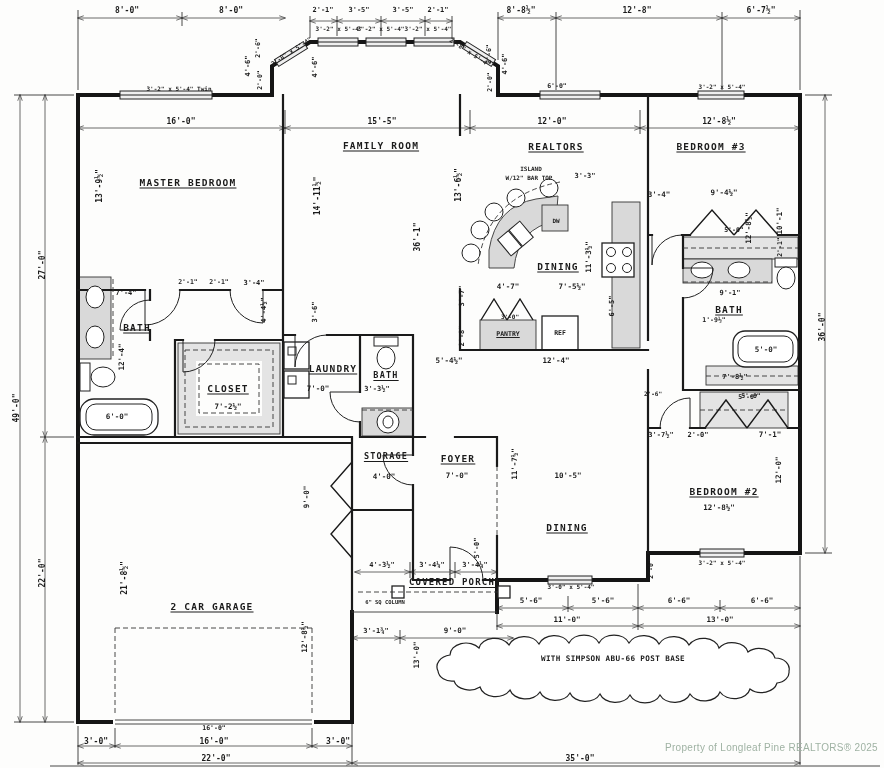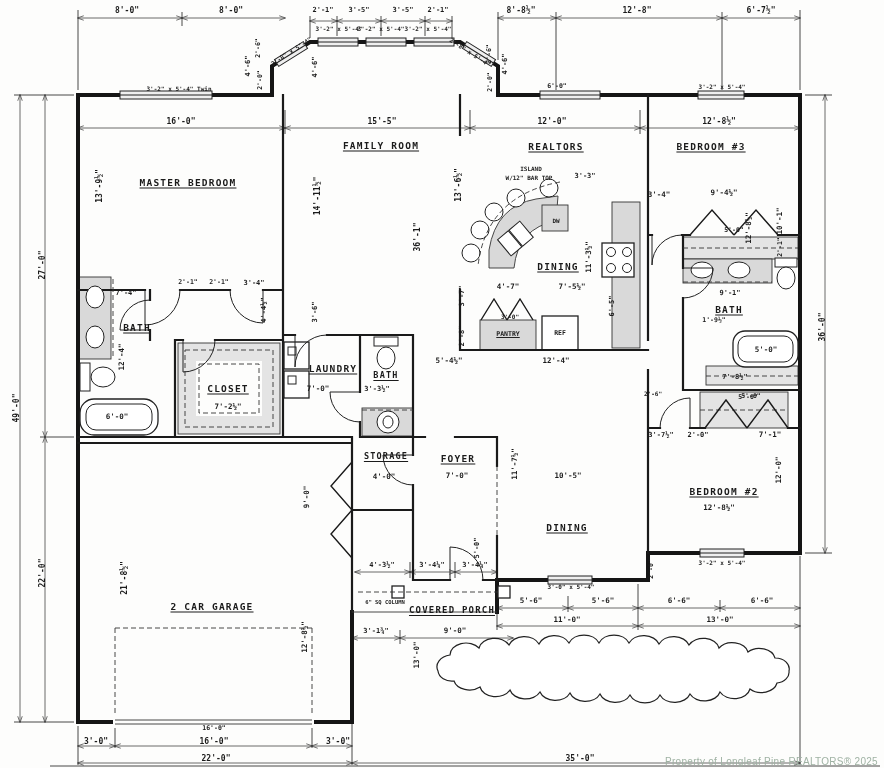--- a/index.html
+++ b/index.html
@@ -10,21 +10,21 @@
   .lbl{position:absolute;transform:translate(-50%,-50%);font:bold 8px "DejaVu Sans Mono",monospace;
        color:#1b1b1b;white-space:nowrap;letter-spacing:0;}
   .room{font-size:9.5px;letter-spacing:1.2px;text-decoration:underline;text-underline-offset:2px;}
   .win{font-weight:bold;color:#222;}
   .fx{color:#222;}
   .fx-u{text-decoration:underline;}
   #cloud-text{position:absolute;left:438px;top:644px;width:350px;height:52px;text-align:center;
       font:bold 7.6px "DejaVu Sans Mono",monospace;color:#1b1b1b;letter-spacing:.4px;}
   #cloud-text div{margin-top:9px;line-height:1.6;}
   #cloud-text div+div{margin-top:0;}
-  #watermark{position:absolute;right:6px;bottom:1px;font:10px "Liberation Sans",sans-serif;
+  #watermark{position:absolute;right:6px;bottom:15px;font:10px "Liberation Sans",sans-serif;
       color:#9fb2a3;letter-spacing:.3px;}
   
   .wx{stroke:#151515;stroke-width:4;fill:none;stroke-linecap:square;}
   .wi{stroke:#1a1a1a;stroke-width:2.2;fill:none;stroke-linecap:square;}
   .thin{stroke:#333;stroke-width:.9;fill:none;}
   .dim{stroke:#444;stroke-width:.8;fill:none;}
   .dash{stroke:#333;stroke-width:.9;fill:none;stroke-dasharray:5 3;}
   .fill{fill:#d9d9d9;stroke:#333;stroke-width:.9;}
   .fill2{fill:#e4e4e4;stroke:#333;stroke-width:.9;}
   .fx-s{fill:#fff;stroke:#222;stroke-width:1.3;}
@@ -284,21 +284,21 @@
       <span class="lbl room" style="left: 137px; top: 327px; transform: translate(-50%, -50%);">BATH</span>
       <span class="lbl room" style="left: 228px; top: 388px; transform: translate(-50%, -50%);">CLOSET</span>
       <span class="lbl room" style="left: 333px; top: 368px; transform: translate(-50%, -50%);">LAUNDRY</span>
       <span class="lbl room" style="left: 386px; top: 375px; font-size: 8.5px; transform: translate(-50%, -50%);">BATH</span>
       <span class="lbl room" style="left: 729px; top: 309px; transform: translate(-50%, -50%);">BATH</span>
       <span class="lbl room" style="left: 386px; top: 456px; font-size: 8.5px; transform: translate(-50%, -50%);">STORAGE</span>
       <span class="lbl room" style="left: 458px; top: 458px; transform: translate(-50%, -50%);">FOYER</span>
       <span class="lbl room" style="left: 567px; top: 527px; transform: translate(-50%, -50%);">DINING</span>
       <span class="lbl room" style="left: 724px; top: 491px; transform: translate(-50%, -50%);">BEDROOM #2</span>
       <span class="lbl room" style="left: 212px; top: 606px; transform: translate(-50%, -50%);">2 CAR GARAGE</span>
-      <span class="lbl room" style="left: 452px; top: 610px; font-size: 9px; transform: translate(-50%, -50%);">COVERED PORCH</span>
+      <span class="lbl room" style="left: 452px; top: 582px; font-size: 9px; transform: translate(-50%, -50%);">COVERED PORCH</span>
       <span class="lbl dim" style="left: 127px; top: 10px; transform: translate(-50%, -50%);">8'-0"</span>
       <span class="lbl dim" style="left: 231px; top: 10px; transform: translate(-50%, -50%);">8'-0"</span>
       <span class="lbl dim" style="left: 323px; top: 10px; font-size: 7px; transform: translate(-50%, -50%);">2'-1"</span>
       <span class="lbl dim" style="left: 359px; top: 10px; font-size: 7px; transform: translate(-50%, -50%);">3'-5"</span>
       <span class="lbl dim" style="left: 403px; top: 10px; font-size: 7px; transform: translate(-50%, -50%);">3'-5"</span>
       <span class="lbl dim" style="left: 438px; top: 10px; font-size: 7px; transform: translate(-50%, -50%);">2'-1"</span>
       <span class="lbl dim" style="left: 521px; top: 10px; transform: translate(-50%, -50%);">8'-8½"</span>
       <span class="lbl dim" style="left: 637px; top: 10px; transform: translate(-50%, -50%);">12'-8"</span>
       <span class="lbl dim" style="left: 761px; top: 10px; transform: translate(-50%, -50%);">6'-7½"</span>
       <span class="lbl dim" style="left: 181px; top: 121px; transform: translate(-50%, -50%);">16'-0"</span>
@@ -398,16 +398,17 @@
       <span class="lbl dim" style="left: 580px; top: 758px; transform: translate(-50%, -50%);">35'-0"</span>
       <span class="lbl fx" style="left: 531px; top: 168px; font-size: 6px; transform: translate(-50%, -50%);">ISLAND</span>
       <span class="lbl fx" style="left: 529px; top: 177px; font-size: 6px; transform: translate(-50%, -50%);">W/12" BAR TOP</span>
       <span class="lbl fx" style="left: 556px; top: 220px; font-size: 6px; transform: translate(-50%, -50%);">DW</span>
       <span class="lbl fx fx-u" style="left: 508px; top: 334px; font-size: 6.5px; transform: translate(-50%, -50%);">PANTRY</span>
       <span class="lbl fx" style="left: 560px; top: 333px; font-size: 6.5px; transform: translate(-50%, -50%);">REF</span>
       <span class="lbl fx" style="left: 385px; top: 602px; font-size: 5.5px; transform: translate(-50%, -50%);">6" SQ COLUMN</span>
     </div>
 
   <div id="cloud-text">
+    <div>WITH SIMPSON ABU-66 POST BASE</div>
   </div>
 
   <div id="watermark">Property of Longleaf Pine REALTORS®  2025</div>
 </div>
 
 </body></html>

